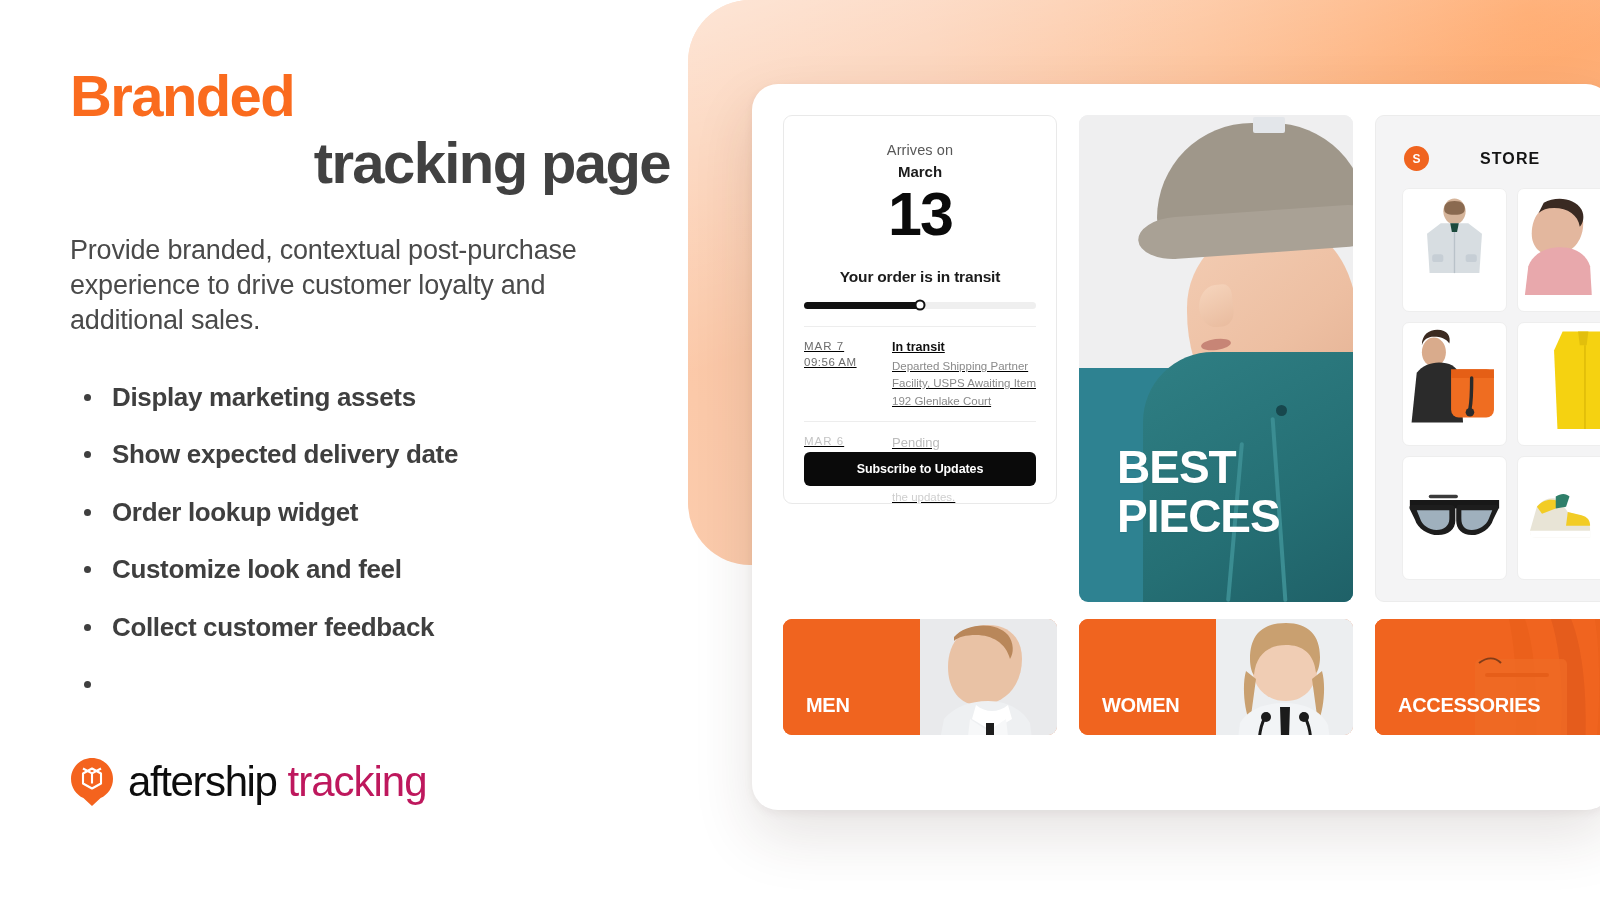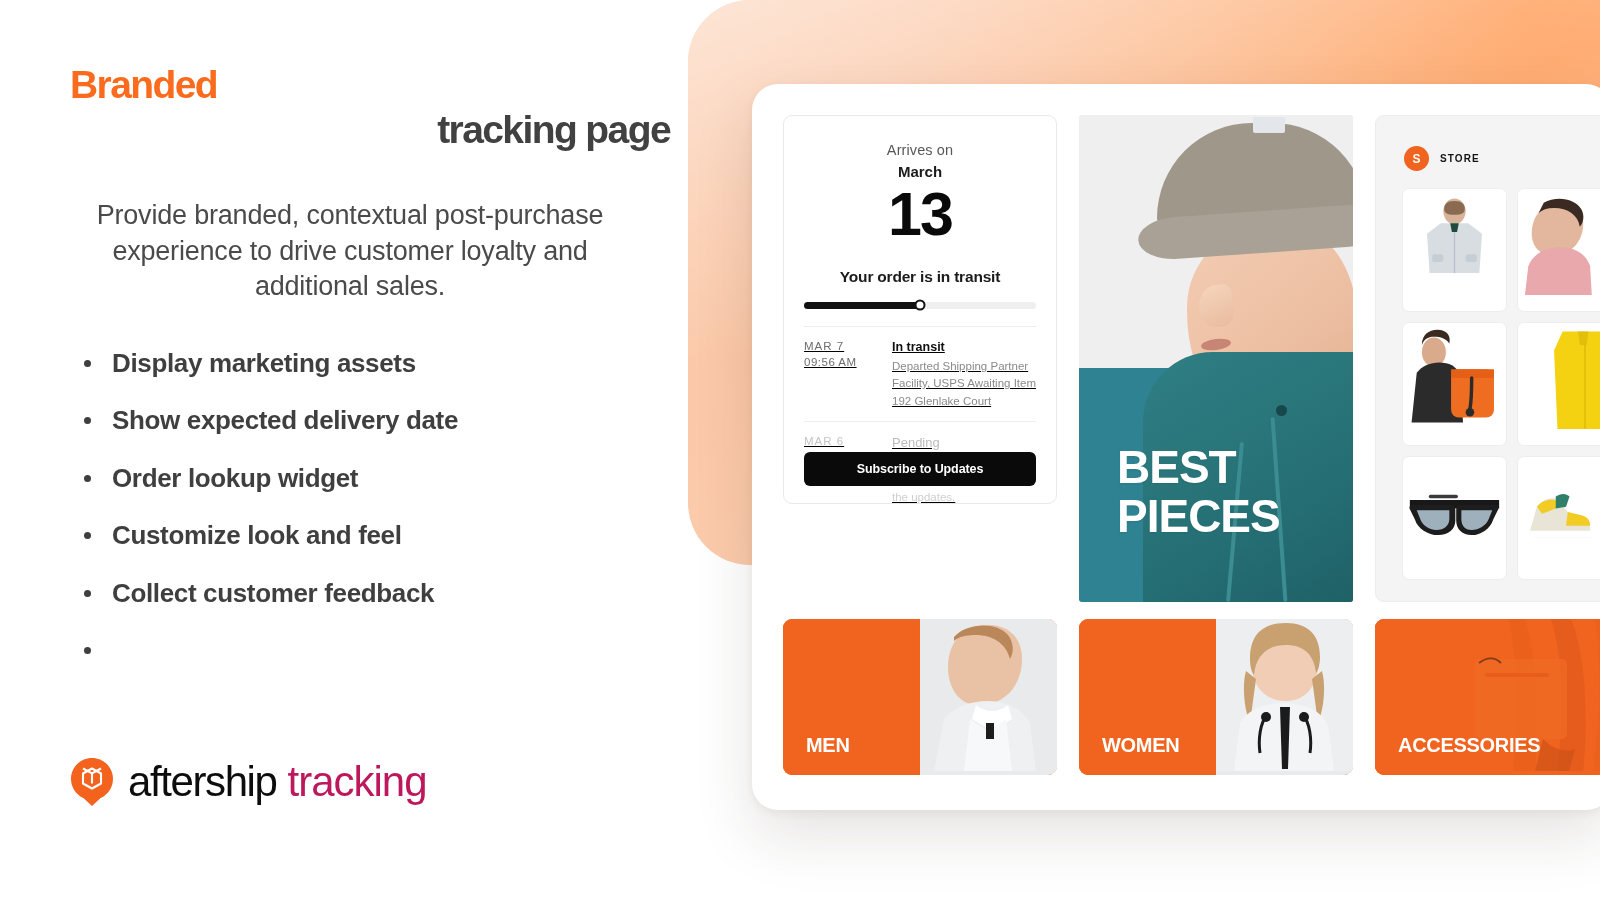--- a/index.html
+++ b/index.html
@@ -8,32 +8,31 @@
     font-family:"Liberation Sans", sans-serif;
     background:#ffffff;
     position:relative;
   }
 
   
   .left-col {
     position:absolute; left:70px; top:62px; width:600px;
   }
   .headline {
-    font-size:39px; font-weight:700; line-height:1.16;
+    font-size:58px; font-weight:700; line-height:1.16;
     letter-spacing:-1.6px; color:#3f3f3f;
   }
   .headline .accent { color:#FA6B1E; display:block; }
   .headline .rest { color:#414141; display:block;text-align:right; }
 
   .subhead {
-    margin-top:46px;
+    margin-top:36px;
     font-size:27px; line-height:1.30; color:#4a4a4a;
     font-weight:400; letter-spacing:-0.2px;
     width:560px;
-    text-align:center;
   }
 
   .feature-list { margin-top:44px; list-style:none; }
   .feature-list li {
     position:relative;
     font-size:26px; font-weight:700; color:#3f3f3f;
     letter-spacing:-0.35px;
     padding-left:42px;
     margin-bottom:26.5px;
   }
@@ -110,21 +109,21 @@
   .subscribe-btn {
     position:absolute; left:20px; right:20px; bottom:17px;
     height:34px; background:#0a0a0a; border-radius:6px; border:0;
     color:#fff; font-size:12.5px; font-weight:700; letter-spacing:-.1px;
     font-family:"Liberation Sans", sans-serif; cursor:pointer;
   }
 
   
   .hero-card {
     position:absolute; left:327px; top:31px; width:274px; height:487px;
-    border-radius:3px; overflow:hidden; background:#f0f0f0;
+    border-radius:9px; overflow:hidden; background:#f0f0f0;
   }
   .hero-photo { position:absolute; inset:0 0 234px 0; background:#efeff0; overflow:hidden; }
   .hero-teal { position:absolute; left:0; right:0; bottom:0; height:234px; background:#2E8291; }
   .hero-text {
     position:absolute; left:38px; bottom:60px;
     color:#fff; font-size:46px; font-weight:700; line-height:1.08;
     letter-spacing:-1px; text-shadow:0 1px 2px rgba(0,0,0,.07);
   }
   
   .hat { position:absolute; right:-14px; top:8px; width:210px; height:112px;
@@ -157,35 +156,35 @@
     position:absolute; left:623px; top:31px; width:274px; height:487px;
     background:#f4f4f5; border:1px solid #ececec; border-radius:9px;
     padding:16px;
   }
   .store-head { display:flex; align-items:center; gap:11px; margin:14px 0 17px 12px; }
   .store-avatar {
     width:25px; height:25px; border-radius:50%; background:#F0641F;
     color:#fff; font-size:12px; font-weight:700;
     display:flex; align-items:center; justify-content:center;
   }
-  .store-name { font-size:10px; font-weight:700; letter-spacing:1.1px; color:#141414; }
+  .store-name { font-size:16px; font-weight:700; letter-spacing:1.1px; color:#141414;margin-left:40px; }
   .thumb-grid {
     display:grid; grid-template-columns:repeat(2,1fr); gap:10px;
     padding:0 10px;
   }
   .thumb {
     height:124px; background:#fff; border-radius:7px;
     border:1px solid #eee; position:relative; overflow:hidden;
   }
   .tb-figure { position:absolute; inset:0; }
 
   
   .cat-row { position:absolute; left:31px; right:0; top:535px; display:flex; gap:22px; }
   .cat-card {
-    width:274px; height:156px; border-radius:9px; overflow:hidden;
+    width:274px; height:116px; border-radius:9px; overflow:hidden;
     position:relative; flex:0 0 274px; background:#F0641F;
   }
   .cat-left { position:absolute; left:0; top:0; bottom:0; width:50%; background:#F0641F; }
   .cat-photo { position:absolute; right:0; top:0; bottom:0; width:50%; background:#e9eaec; overflow:hidden; }
   .cat-label {
     position:absolute; left:23px; bottom:18px; z-index:4;
     color:#fff; font-size:20px; font-weight:700; letter-spacing:-.3px;
   }
   .cat-card.full .cat-photo { width:100%; background:#F0641F; }
 </style>

